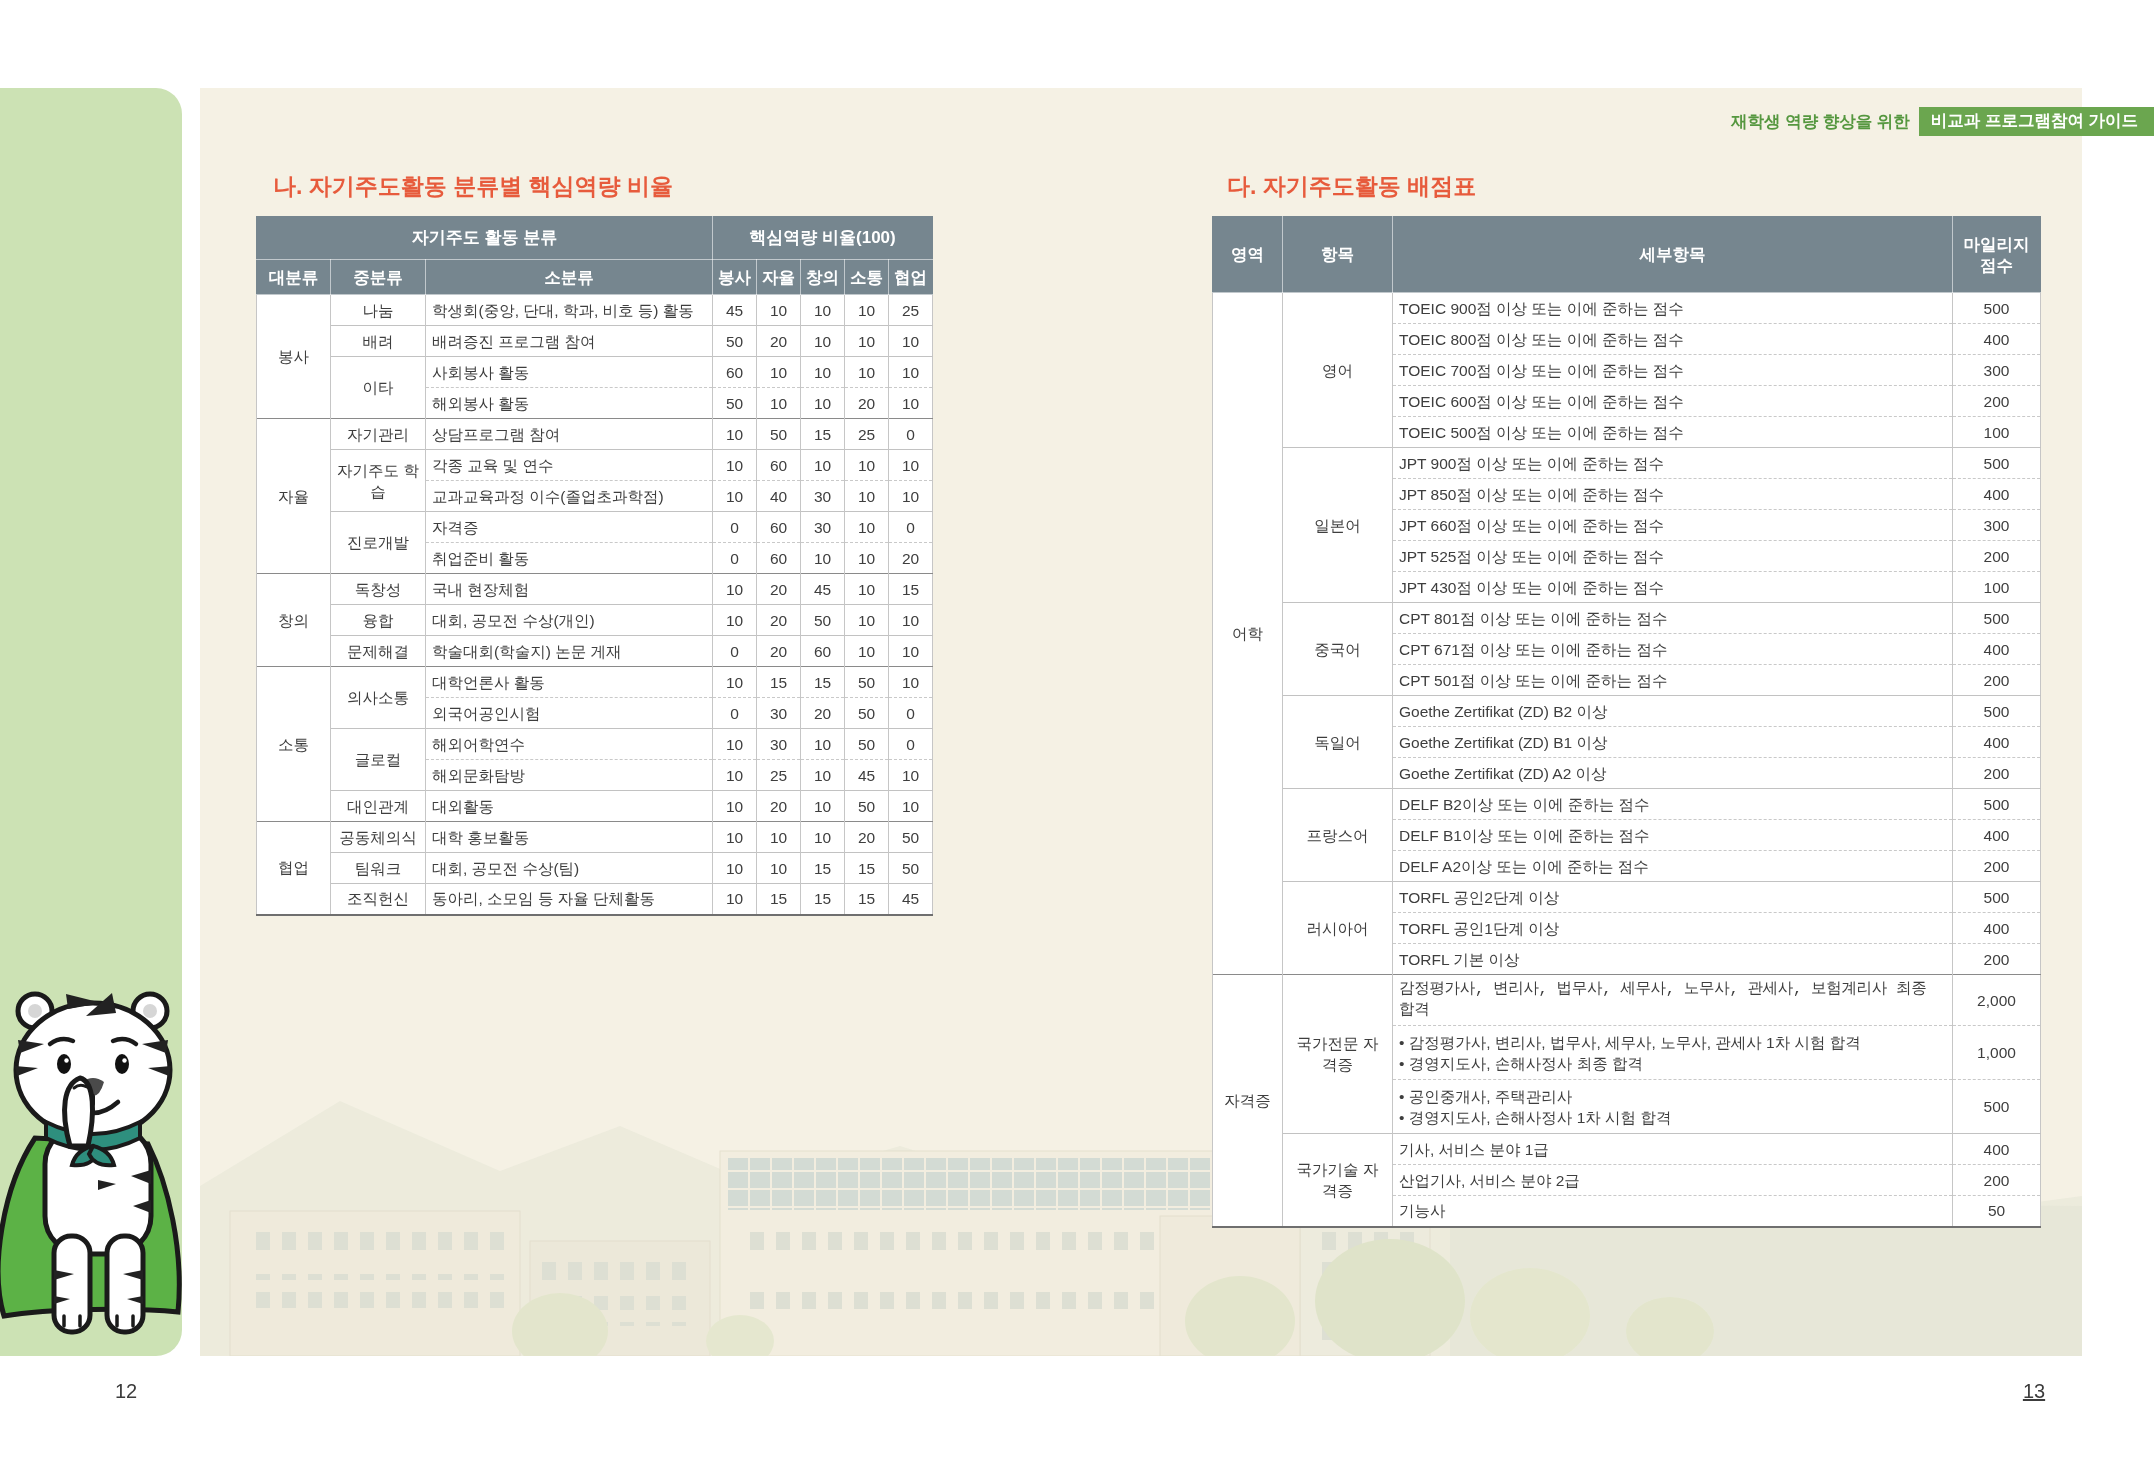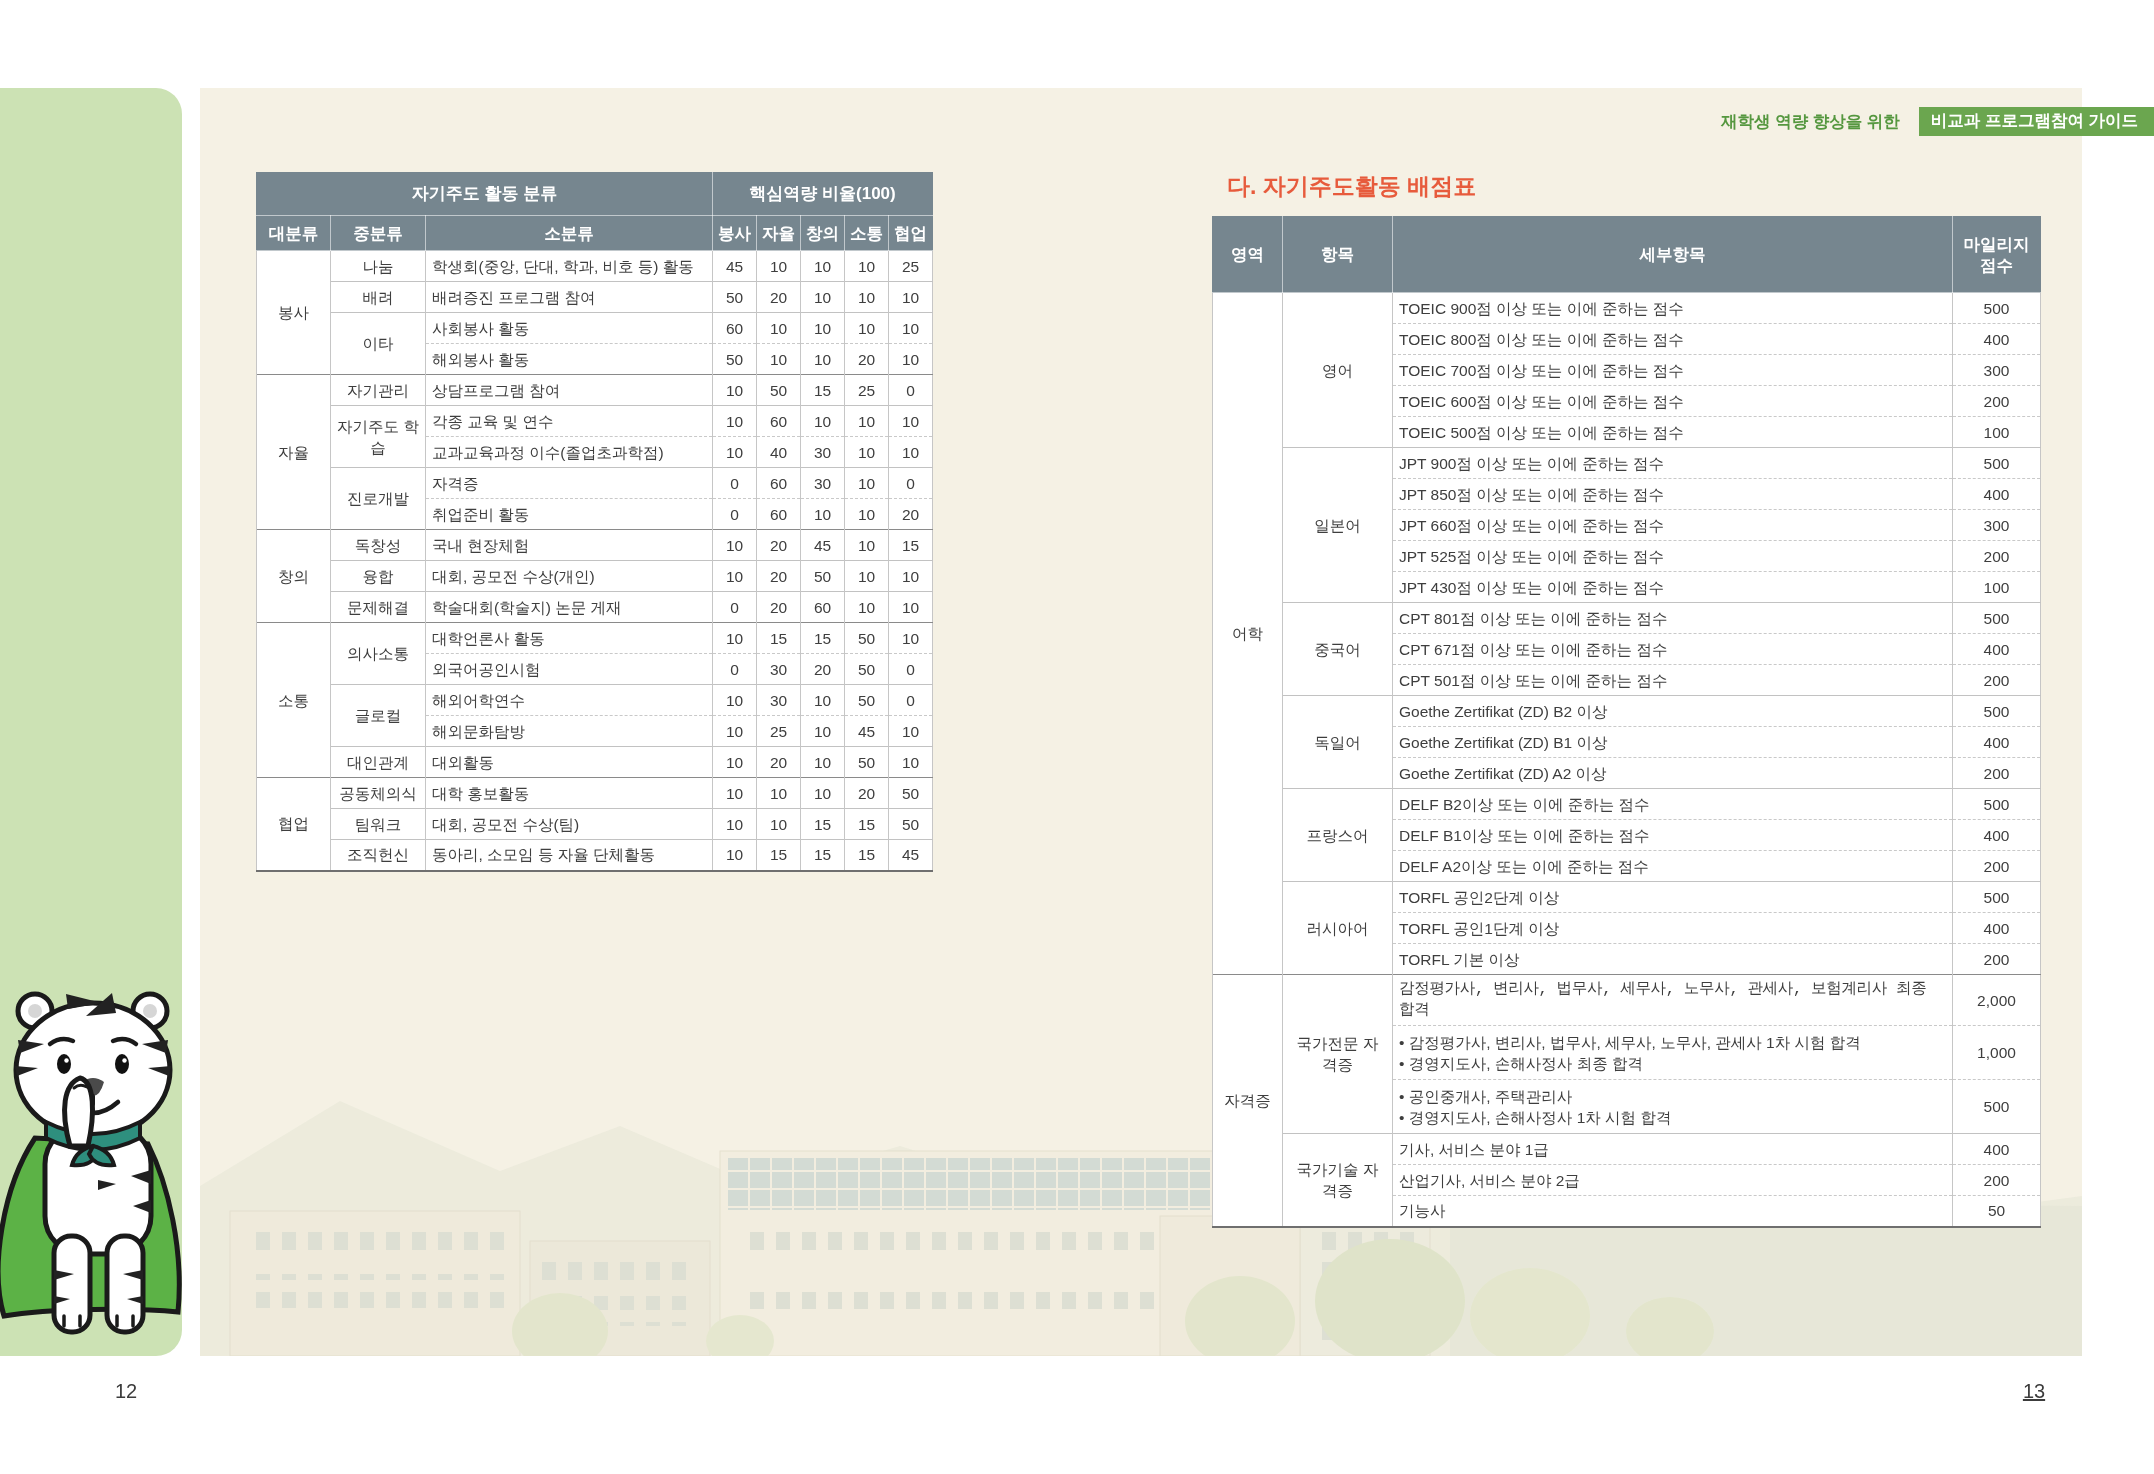--- a/index.html
+++ b/index.html
@@ -8,21 +8,21 @@
     background:#ffffff;
     font-family:"Liberation Sans","DejaVu Sans",sans-serif;
   }
   .strip{position:absolute;left:0;top:88px;width:182px;height:1268px;
     background:#CCE2B4;border-radius:0 26px 26px 0;z-index:1;}
   .page{position:absolute;left:200px;top:88px;width:1882px;height:1268px;
     background:#F5F1E4;z-index:1;}
   .campus{position:absolute;left:0;bottom:0;width:1882px;height:310px;z-index:0;}
   .ribbon{position:absolute;top:109px;left:0;right:0;height:25px;
     display:flex;justify-content:flex-end;align-items:center;z-index:4;}
-  .ribbon .prefix{color:#55973F;font-weight:bold;font-size:16.5px;margin-right:19px;}
+  .ribbon .prefix{color:#55973F;font-weight:bold;font-size:16.5px;margin-right:9px;}
   .ribbon .badge{background:#6BA64F;color:#ffffff;font-weight:bold;font-size:16.5px;
     padding:3px 16px 4px 12px;}
   .block{position:absolute;z-index:3;}
   .block h2{color:#E75B3C;font-size:23px;font-weight:bold;margin:0 0 16px 17px;line-height:28px;}
   table.tbl{border-collapse:collapse;table-layout:fixed;background:#ffffff;
     border-left:1px solid #c6c6c6;border-right:1px solid #c6c6c6;border-bottom:2px solid #6f6f6f;}
   .tbl th{background:#76868F;color:#ffffff;font-size:16.5px;font-weight:bold;
     border:1px solid rgba(255,255,255,.55);padding:4px 2px;line-height:1.25;}
   .tbl thead tr:first-child th{border-top-color:#76868F;}
   .tbl th:first-child{border-left-color:#76868F;}
@@ -85,20 +85,21 @@
     </g>
   </svg>
 </div>
 
 <div class="ribbon">
   <span class="prefix">재학생 역량 향상을 위한</span>
   <span class="badge">비교과 프로그램참여 가이드</span>
 </div>
 
 <div class="block" style="left:256px;top:172px;width:676px;">
+  <h2>나. 자기주도활동 분류별 핵심역량 비율</h2>
   <table class="tbl" style="width:676px;">
     <colgroup>
       <col style="width:74px">
         <col style="width:95px">
         <col style="width:287px">
       <col style="width:44px">
         <col style="width:44px">
         <col style="width:44px">
       <col style="width:44px">
         <col style="width:44px">

